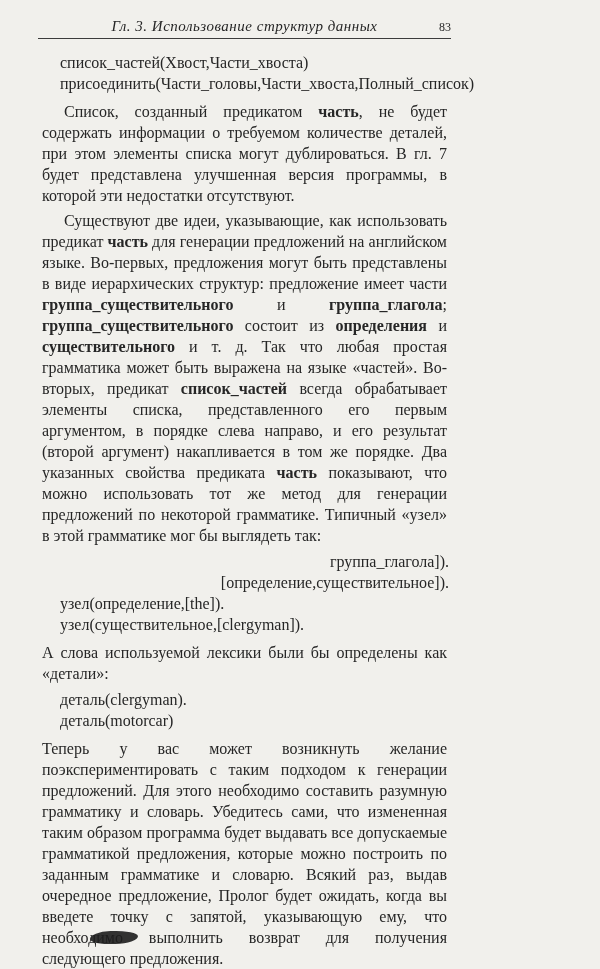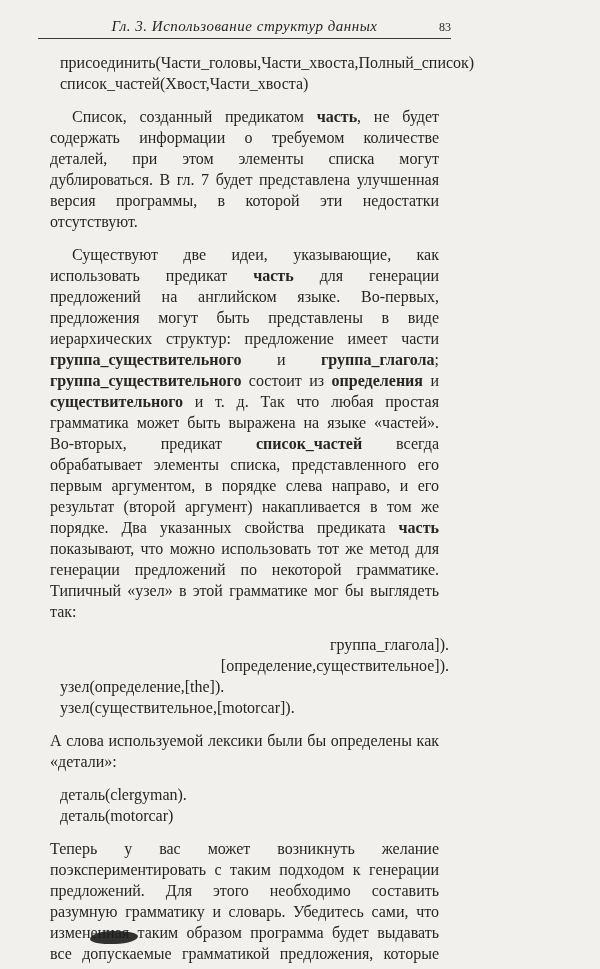--- a/index.html
+++ b/index.html
@@ -40,21 +40,21 @@
   .header-rule {
     border: none;
     border-top: 1.6px solid #3c3c3c;
     margin: 3px 0 13px 0;
   }
   .body-text {
     font-size: 16px;
     line-height: 21px;
     text-align: justify;
   }
-  p { margin: 12px; }
+  p { margin: 4px; }
   p.indent { text-indent: 22px; }
   .code { margin: 5px 0 7px 0; }
   .code .line { padding-left: 22px; white-space: nowrap; }
   .code .line.right {
     padding-left: 0;
     padding-right: 2px;
     text-align: right;
   }
   b { font-weight: bold; }
   .scan-artifact {
@@ -77,33 +77,33 @@
   <div class="running-header">
     <span class="spacer"></span>
     <span class="chapter">Гл. 3. Использование структур данных</span>
     <span class="pagenum">83</span>
   </div>
   <hr class="header-rule">
 
   <div class="body-text">
 
     <div class="code">
+      <div class="line">список_частей(Хвост,Части_хвоста)</div>
       <div class="line">присоединить(Части_головы,Части_хвоста,Полный_список)</div>
-      <div class="line">список_частей(Хвост,Части_хвоста)</div>
     </div>
 
     <p class="indent"><span>Список, созданный предикатом </span><b>часть</b><span>, не будет содержать информации о требуемом количестве деталей, при этом элементы списка могут дублироваться. В гл. 7 будет представлена улучшенная версия программы, в которой эти недостатки отсутствуют.</span></p>
 
     <p class="indent"><span>Существуют две идеи, указывающие, как использовать предикат </span><b>часть</b><span> для генерации предложений на английском языке. Во-первых, предложения могут быть представлены в виде иерархических структур: предложение имеет части </span><b>группа_существительного</b><span> и </span><b>группа_глагола</b><span>; </span><b>группа_существительного</b><span> состоит из </span><b>определения</b><span> и </span><b>существительного</b><span> и т. д. Так что любая простая грамматика может быть выражена на языке «частей». Во-вторых, предикат </span><b>список_частей</b><span> всегда обрабатывает элементы списка, представленного его первым аргументом, в порядке слева направо, и его результат (второй аргумент) накапливается в том же порядке. Два указанных свойства предиката </span><b>часть</b><span> показывают, что можно использовать тот же метод для генерации предложений по некоторой грамматике. Типичный «узел» в этой грамматике мог бы выглядеть так:</span></p>
 
     <div class="code">
       <div class="line right">группа_глагола]).</div>
       <div class="line right">[определение,существительное]).</div>
       <div class="line">узел(определение,[the]).</div>
-      <div class="line">узел(существительное,[motorcar]).</div>
+      <div class="line">узел(существительное,[clergyman]).</div>
     </div>
 
     <p><span>А слова используемой лексики были бы определены как «детали»:</span></p>
 
     <div class="code">
       <div class="line">деталь(clergyman).</div>
       <div class="line">деталь(motorcar)</div>
     </div>
 
     <p><span>Теперь у вас может возникнуть желание поэкспериментировать с таким подходом к генерации предложений. Для этого необходимо составить разумную грамматику и словарь. Убедитесь сами, что измененная таким образом программа будет выдавать все допускаемые грамматикой предложения, которые можно построить по заданным грамматике и словарю. Всякий раз, выдав очередное предложение, Пролог будет ожидать, когда вы введете точку с запятой, указывающую ему, что необходимо выполнить возврат для получения следующего предложения.</span></p>

